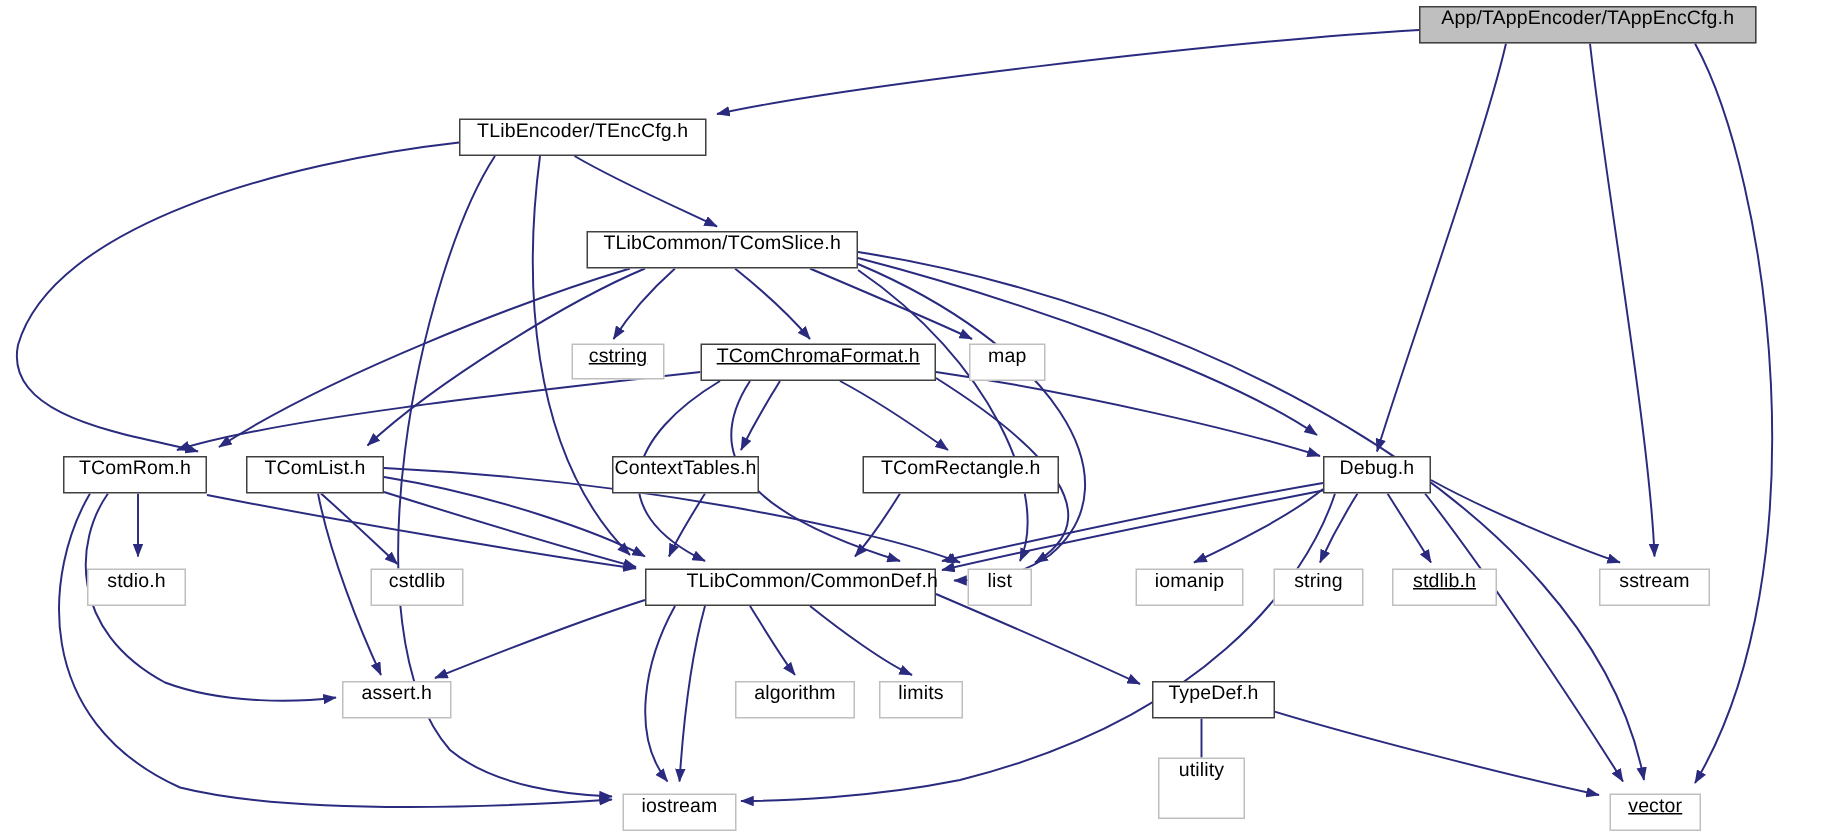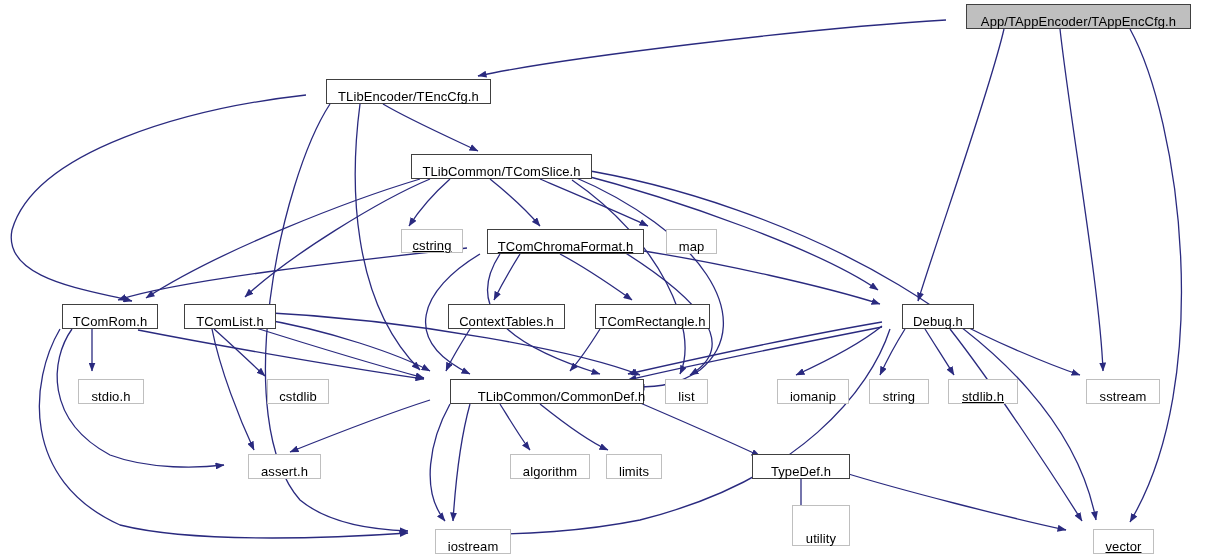--- a/index.html
+++ b/index.html
@@ -18,30 +18,29 @@
   svg#edge-layer {
     position: absolute;
     left: 0; top: 0;
     width: 1232px;
     height: 560px;
   }
   .node {
     position: absolute;
     box-sizing: border-box;
     display: flex;
-    align-items: flex-end;
+    align-items: flex-start;
     justify-content: center;
     white-space: nowrap;
     font-size: 13px;
     color: #000000;
     background: #ffffff;
     border: 1px solid #bfbfbf;
     line-height: 1;
     letter-spacing: 0.1px;
-    margin-left: 20px;
   }
   .node.linkable {
     border: 1px solid #404040;
   }
   .node.root {
     border: 1px solid #404040;
     background: #bfbfbf;
   }
   .node-label {
     pointer-events: none;
@@ -130,24 +129,24 @@
       </div>
       <div class="node" style="left: 646px; top: 229px; width: 51px; height: 25px;">
         <span class="node-label">map</span>
       </div>
       <div class="node linkable" style="left: 42px; top: 304px; width: 96px; height: 25px;">
         <span class="node-label">TComRom.h</span>
       </div>
       <div class="node linkable" style="left: 164px; top: 304px; width: 92px; height: 25px;">
         <span class="node-label">TComList.h</span>
       </div>
-      <div class="node linkable" style="left: 428px; top: 304px; width: 117px; height: 25px;">
+      <div class="node linkable" style="left: 408px; top: 304px; width: 98px; height: 25px;">
         <span class="node-label">ContextTables.h</span>
       </div>
-      <div class="node linkable" style="left: 575px; top: 304px; width: 115px; height: 25px;">
+      <div class="node linkable" style="left: 575px; top: 304px; width: 131px; height: 25px;">
         <span class="node-label">TComRectangle.h</span>
       </div>
       <div class="node linkable" style="left: 882px; top: 304px; width: 72px; height: 25px;">
         <span class="node-label">Debug.h</span>
       </div>
       <div class="node" style="left: 58px; top: 379px; width: 66px; height: 25px;">
         <span class="node-label">stdio.h</span>
       </div>
       <div class="node" style="left: 247px; top: 379px; width: 62px; height: 25px;">
         <span class="node-label">cstdlib</span>
@@ -172,21 +171,21 @@
       </div>
       <div class="node" style="left: 228px; top: 454px; width: 73px; height: 25px;">
         <span class="node-label">assert.h</span>
       </div>
       <div class="node" style="left: 490px; top: 454px; width: 80px; height: 25px;">
         <span class="node-label">algorithm</span>
       </div>
       <div class="node" style="left: 586px; top: 454px; width: 56px; height: 25px;">
         <span class="node-label">limits</span>
       </div>
-      <div class="node linkable" style="left: 732px; top: 454px; width: 98px; height: 25px;">
+      <div class="node linkable" style="left: 768px; top: 454px; width: 82px; height: 25px;">
         <span class="node-label">TypeDef.h</span>
       </div>
       <div class="node" style="left: 415px; top: 529px; width: 76px; height: 25px;">
         <span class="node-label">iostream</span>
       </div>
       <div class="node" style="left: 772px; top: 505px; width: 58px; height: 41px;">
         <span class="node-label">utility</span>
       </div>
       <div class="node" style="left: 1073px; top: 529px; width: 61px; height: 25px; text-decoration: underline;">
         <span class="node-label">vector</span>

